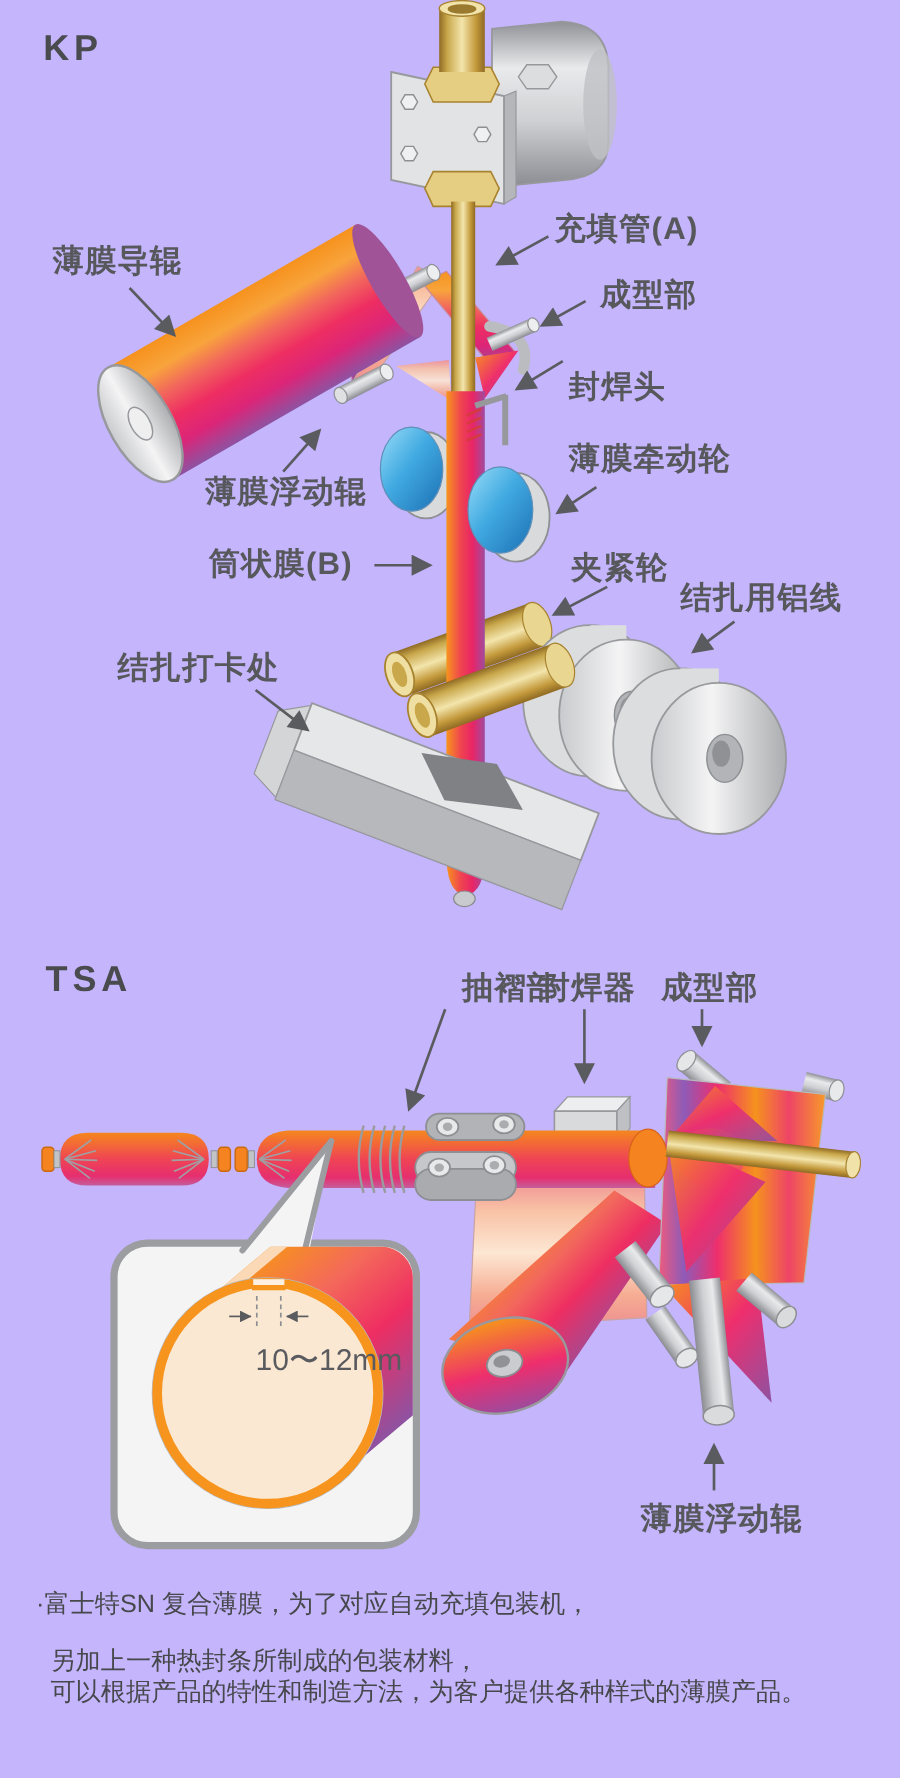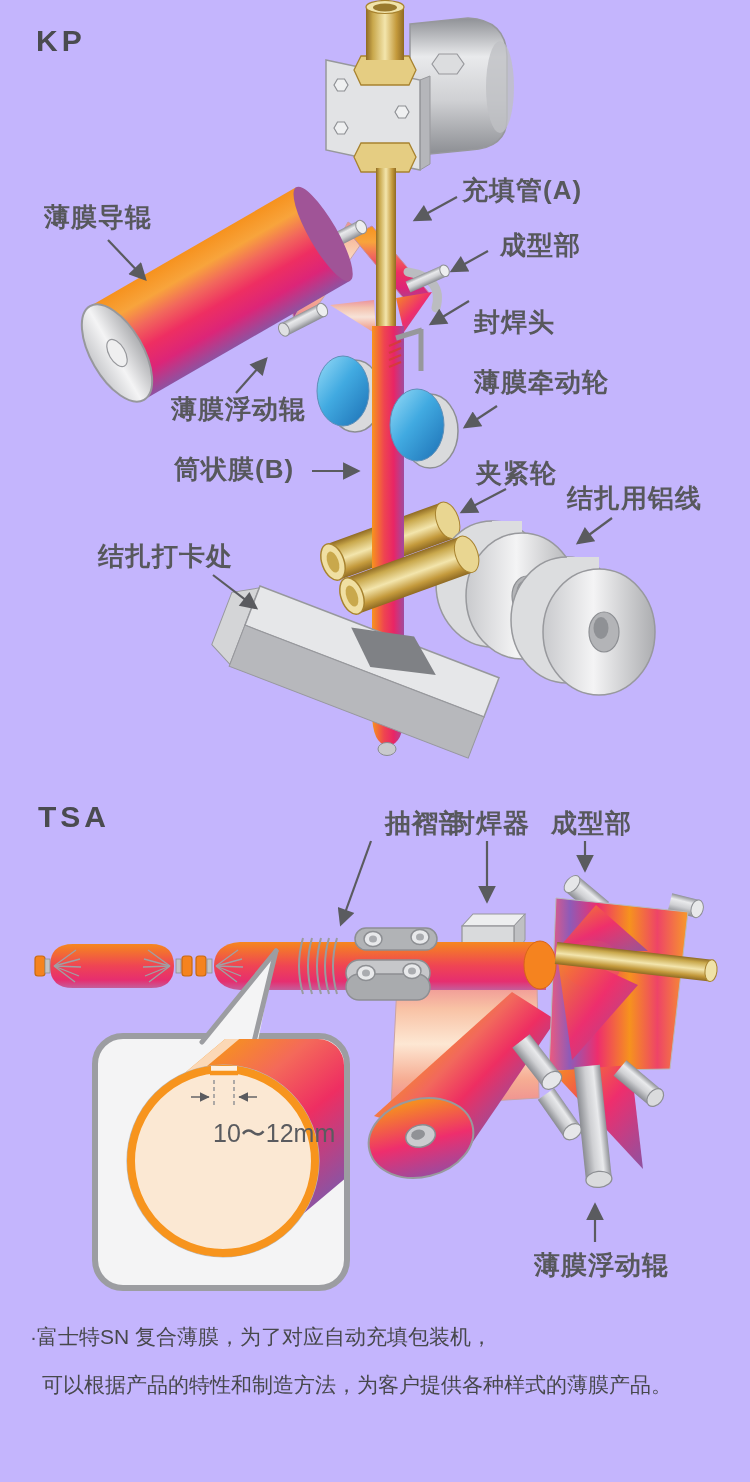--- a/index.html
+++ b/index.html
@@ -424,17 +424,18 @@
 <div class="lbl" style="left:449px;top:809px;">封焊器</div>
 <div class="lbl" style="left:551px;top:809px;">成型部</div>
 <div class="dim" style="left:166px;top:1117px;margin-left:47px;">10〜12mm</div>
 <div class="lbl" style="left:534px;top:1251px;">薄膜浮动辊</div>
 
 <div class="notes">
   <div class="para1">
     <div class="note-line">·富士特SN 复合薄膜，为了对应自动充填包装机，</div>
   </div>
   <div class="para2">
+    <div class="note-line indent">另加上一种热封条所制成的包装材料，</div>
     <div class="note-line indent">可以根据产品的特性和制造方法，为客户提供各种样式的薄膜产品。</div>
   </div>
 </div>
 
 </div>
 
 </body></html>

